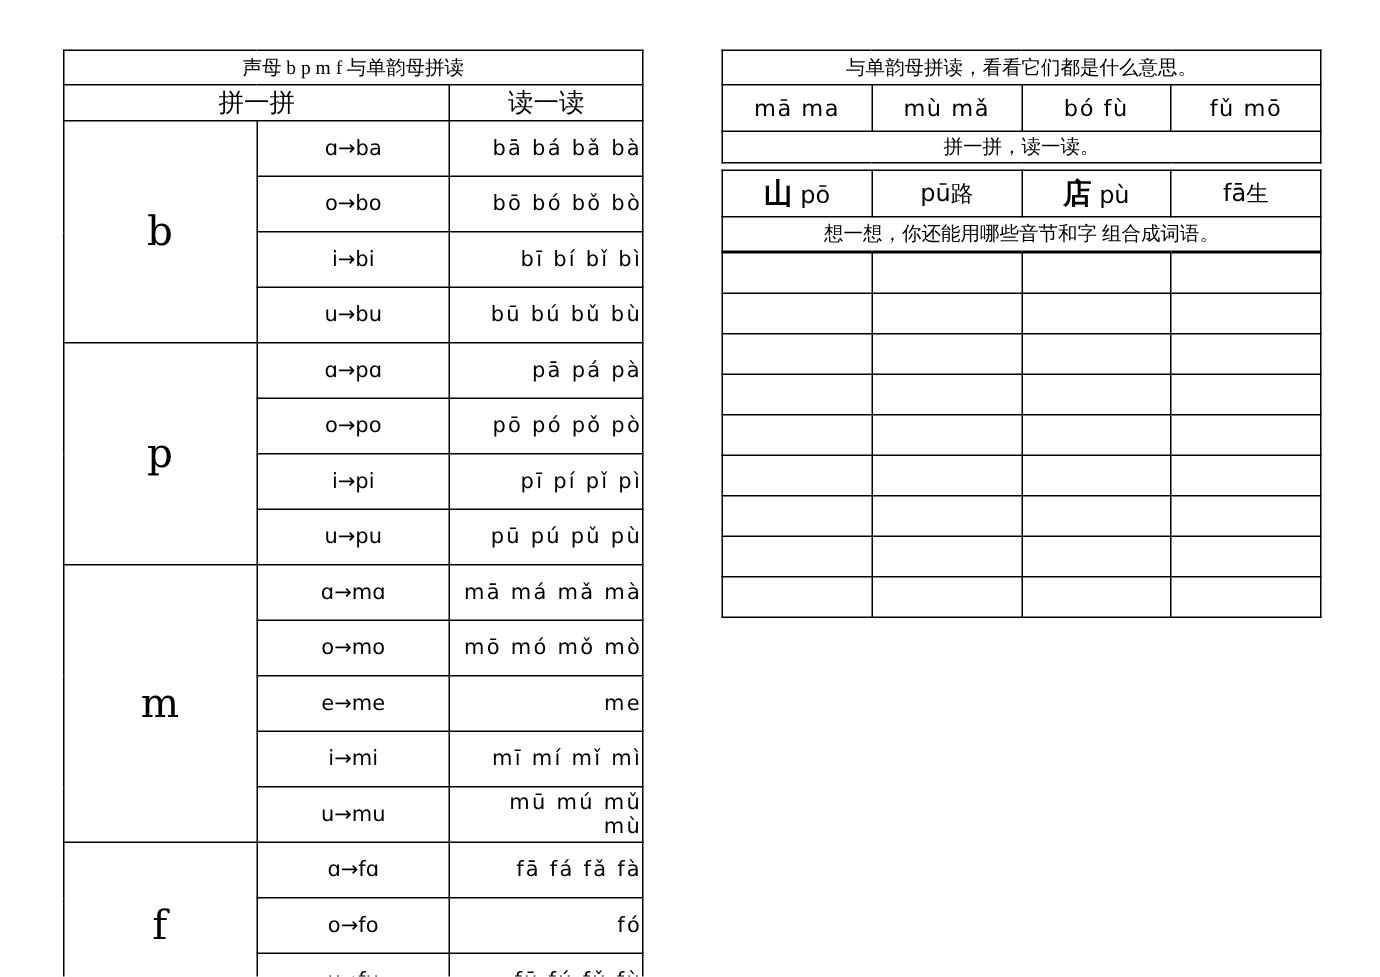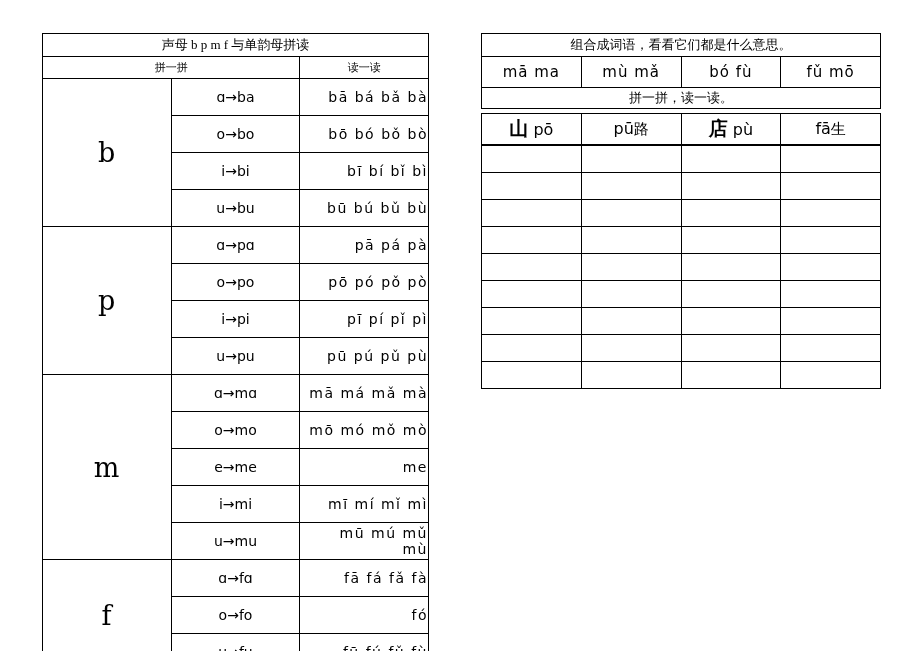--- a/index.html
+++ b/index.html
@@ -40,21 +40,21 @@
     vertical-align: middle;
     font-weight: normal;
   }
   .title-row td {
     height: 22px;
     font-size: 13px;
     font-family: "Liberation Serif", serif;
   }
   .head-row td {
     height: 21px;
-    font-size: 11px;
+    font-size: 17px;
     font-family: "Liberation Serif", serif;
   }
   .letter-cell {
     width: 40px;
     font-family: "DejaVu Serif", serif;
     font-size: 27px;
     font-weight: bold;
     letter-spacing: 0.5px;
   }
   .spell-cell {
@@ -214,21 +214,21 @@
             <td class="read-cell left-ind">fū fú fǔ fù</td>
           </tr>
         </tbody>
     </table>
   </div>
 
   <div class="right-wrap">
     <table class="grid">
       <tbody id="right-words-body">
           <tr class="r-title">
-            <td colspan="4">组合成词语，看看它们都是什么意思。</td>
+            <td colspan="4">与单韵母拼读，看看它们都是什么意思。</td>
           </tr>
           <tr class="r-word">
             <td>mā ma</td>
             <td>mù mǎ</td>
             <td>bó fù</td>
             <td>fǔ mō</td>
           </tr>
           <tr class="r-sub">
             <td colspan="4">拼一拼，读一读。</td>
           </tr>
@@ -236,20 +236,23 @@
     </table>
     <div class="spacer"></div>
     <table class="grid">
       <tbody id="right-mixed-body">
           <tr class="r-mix">
             <td><b>山</b> pō</td>
             <td>pū<span class="hz">路</span></td>
             <td><b>店</b> pù</td>
             <td>fā<span class="hz">生</span></td>
           </tr>
+          <tr class="r-prompt">
+            <td colspan="4">想一想，你还能用哪些音节和字  组合成词语。</td>
+          </tr>
         </tbody>
     </table>
     <table class="grid">
       <tbody id="right-blank-body">
           <tr class="blank-row">
             <td></td>
             <td></td>
             <td></td>
             <td></td>
           </tr>

